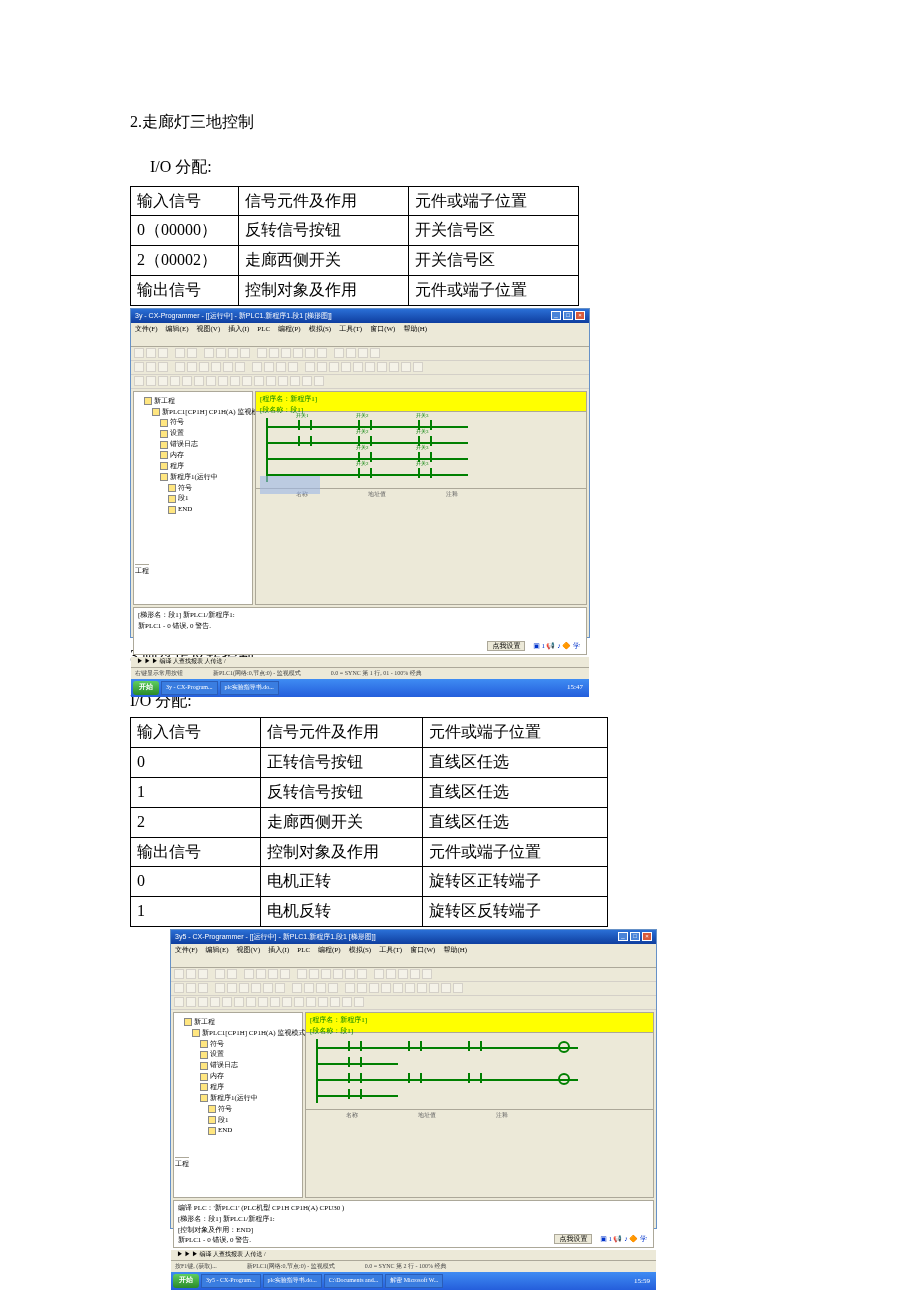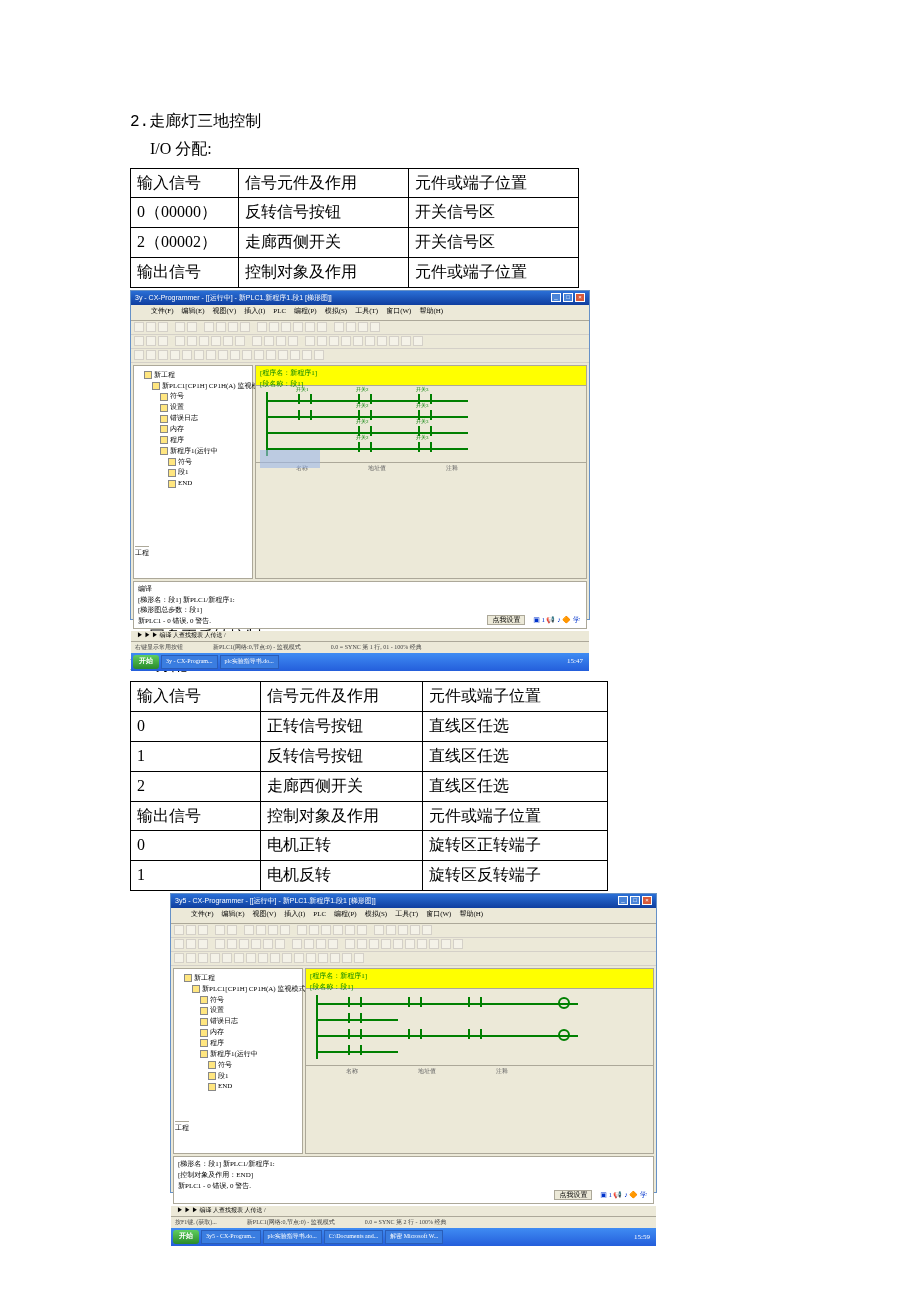--- a/index.html
+++ b/index.html
@@ -5,22 +5,21 @@
     * { margin: 0; padding: 0; box-sizing: border-box; }
     body {
       font-family: "SimSun", "宋体", serif;
       font-size: 16px;
       background: #fff;
       width: 920px;
       padding: 110px 130px 80px 130px;
       line-height: 1.55;
     }
     .section-title {
-      margin-bottom: 2px;
-      font-family: Liberation Mono, monospace;
+      margin-bottom: 20px;
     }
     .io-label {
       margin-left: 20px;
       margin-bottom: 6px;
     }
     table {
       border-collapse: collapse;
       margin: 4px 0 2px 0;
     }
     td {
@@ -64,24 +63,24 @@
     .win-btn {
       width: 10px; height: 9px;
       background: #4a84d8;
       border: 1px solid #fff;
       font-size: 6px;
       text-align: center;
       line-height: 7px;
     }
     .win-btn.close { background: #d85a3a; }
     .menu-bar {
-      height: 16px;
+      height: 24px;
       background: #ece9d8;
       font-size: 7px;
-      padding: 1px 20px;
+      padding: 1px 4px;
       color: #000;
       display: flex;
       gap: 8px;
       border-bottom: 1px solid #aca899;
       white-space: nowrap;
       overflow: hidden;
     }
     .toolbar-row {
       height: 14px;
       background: #ece9d8;
@@ -456,23 +455,21 @@
       </div>
       <div class="cols-bar">
         <span>名称</span>
         <span>地址值</span>
         <span>注释</span>
       </div>
     </div>
   </div>
 
   <div class="bottom-pane">
-    <div>编译</div>
     <div>[梯形名：段1]  新PLC1/新程序1:</div>
-    <div>[梯形图总步数：段1]</div>
     <div>新PLC1 - 0 错误, 0 警告.</div>
     <div class="bottom-links">
       <span class="clear-btn">点我设置</span>
       <span>▣ 1 📢 ♪ 🔶 学</span>
     </div>
   </div>
   <div class="tab-strip">▶ ▶ ▶ 编译 人查找报表 人传送 /</div>
   <div class="status-bar">
     <span>右键显示常用按钮</span>
     <span>新PLC1(网络:0,节点:0) - 监视模式</span>
@@ -669,20 +666,21 @@
       </div>
       <div class="cols-bar">
         <span>名称</span>
         <span>地址值</span>
         <span>注释</span>
       </div>
     </div>
   </div>
 
   <div class="bottom-pane">
+    <div>编译     PLC：'新PLC1' (PLC机型  CP1H CP1H(A) CPU30 )</div>
     <div>[梯形名：段1]  新PLC1/新程序1:</div>
     <div>[控制对象及作用：END]</div>
     <div>新PLC1 - 0 错误, 0 警告.</div>
     <div class="bottom-links">
       <span class="clear-btn">点我设置</span>
       <span>▣ 1 📢 ♪ 🔶 学</span>
     </div>
   </div>
   <div class="tab-strip">▶ ▶ ▶ 编译 人查找报表 人传送 /</div>
   <div class="status-bar">

